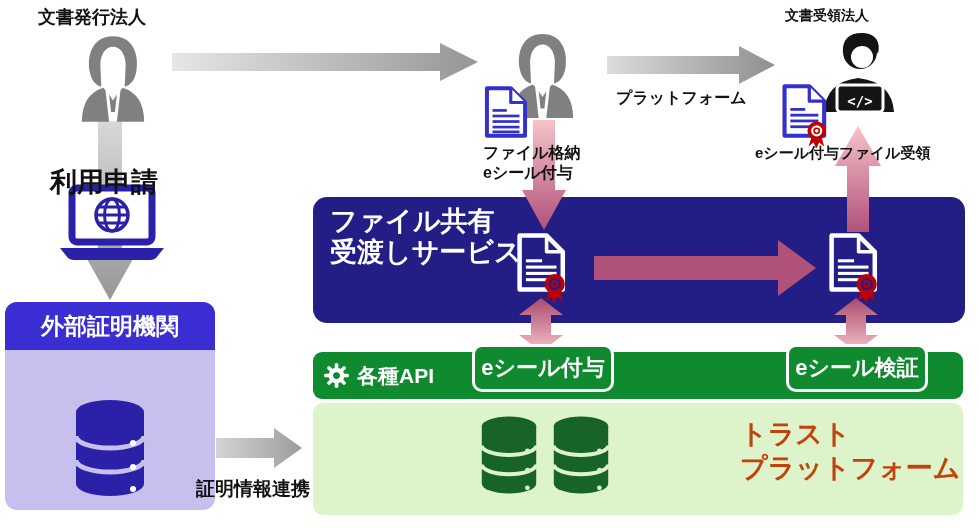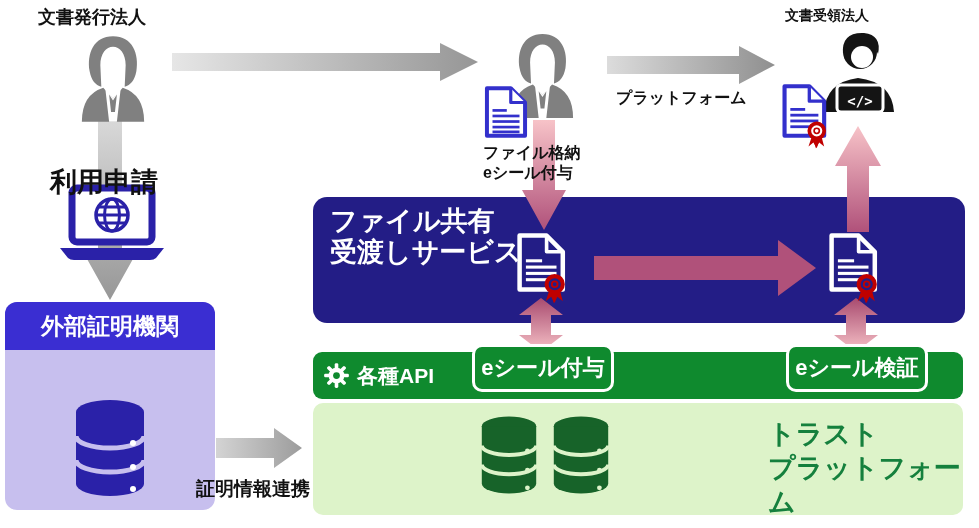--- a/index.html
+++ b/index.html
@@ -15,21 +15,21 @@
   .green-bar { left:313px; top:352px; width:650px; height:47px; background:#0f8a2e; border-radius:9px; z-index:2; }
   .lightgreen-box { left:313px; top:403px; width:650px; height:112px; background:#ddf3c9; border-radius:10px; z-index:1; }
   .purple-box { left:5px; top:302px; width:210px; height:208px; background:#c7bfee; border-radius:12px; z-index:2; }
   .purple-head { left:5px; top:302px; width:210px; height:48px; background:#3a2ed2; border-radius:12px 12px 0 0;
                  color:#ffffff; font-size:23px; font-weight:bold; display:flex; align-items:center; justify-content:center; z-index:3; }
 
   .api-group { left:323px; top:352px; height:47px; display:flex; align-items:center; gap:7px; z-index:5; }
   .api-label { color:#ffffff; font-size:21px; font-weight:bold; }
   .api-btn { width:142px; height:48px; background:#0f8a2e; border:3px solid #ffffff; border-radius:10px;
              color:#ffffff; font-size:22px; font-weight:bold; display:flex; align-items:center; justify-content:center; z-index:6; }
-  .platform-text { left:740px; top:417px; color:#15803d; font-size:27px; font-weight:bold; line-height:34px; z-index:3;margin-left:28px; }
+  .platform-text { left:740px; top:417px; color:#c2410c; font-size:27px; font-weight:bold; line-height:34px; z-index:3; }
 
   .z5 { z-index:5; } .z6 { z-index:6; } .z8 { z-index:8; }
   svg { display:block; }
 </style>
 </head>
 <body>
 
 <div class="stage">
 
   <div class="abs navy-box"></div>
@@ -276,15 +276,16 @@
   <div class="abs lbl ctr z8" style="left:38px; top:7px; width:150px; font-size:18px;">文書発行法人</div>
   <div class="abs lbl ctr z8" style="left:50px; top:166px; width:112px; font-size:27px;">利用申請</div>
   <div class="abs lbl z8" style="left:196px; top:478px; font-size:19px;">証明情報連携</div>
   <div class="abs lbl ctr z8" style="left:483px; top:143px; width:130px; font-size:16px; line-height:20px;">
     <div>ファイル格納</div>
     <div>eシール付与</div>
   </div>
   <div class="abs lbl z8" style="left:616px; top:88px; font-size:16px;">プラットフォーム</div>
   <div class="abs lbl ctr z8" style="left:785px; top:7px; width:150px; font-size:14px;">文書受領法人</div>
   <div class="abs lbl ctr z8" style="left:755px; top:143px; width:212px; font-size:15px; line-height:19px;">
+    <div>eシール付与ファイル受領</div>
   </div>
 
 </div>
 
 </body></html>

